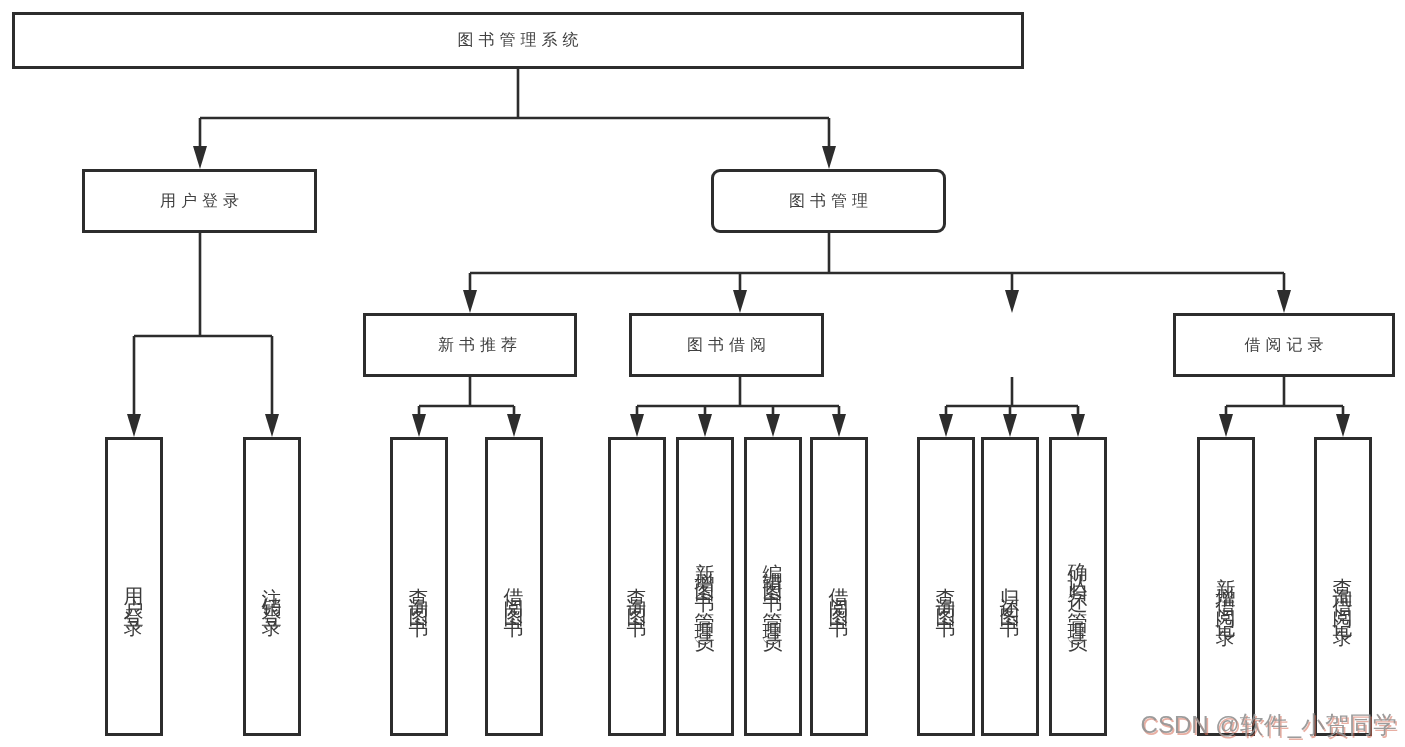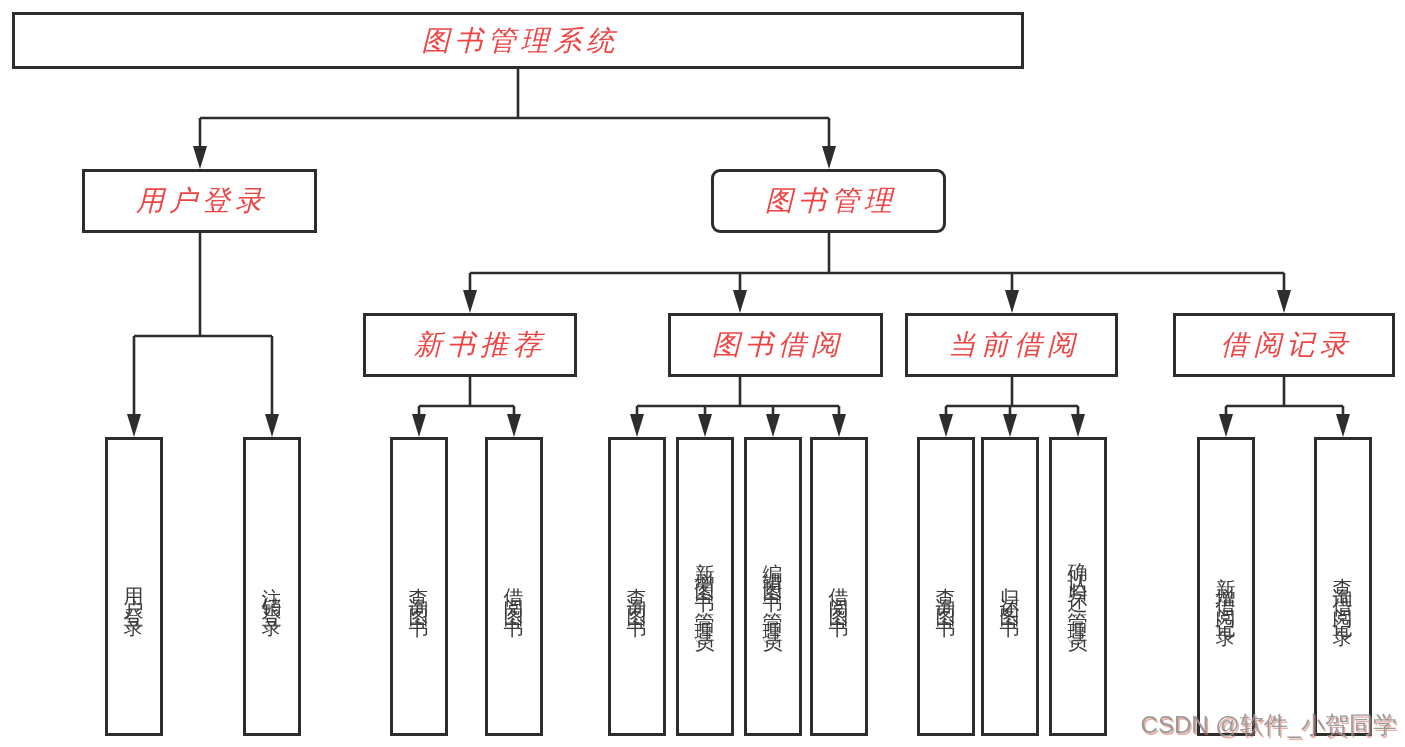--- a/index.html
+++ b/index.html
@@ -25,26 +25,25 @@
     position: absolute;
     box-sizing: border-box;
     background: #ffffff;
     border: 3px solid #2d2d2d;
     display: flex;
     align-items: center;
     justify-content: center;
     z-index: 2;
   }
   .h-label {
-    font-size: 28px;
+    font-size: 16px;
     letter-spacing: 5px;
     text-indent: 5px;
-    color: #ef4444;
+    color: #404040;
     white-space: nowrap;
-    font-style: italic;
   }
   .leaf span {
     writing-mode: vertical-rl;
     text-orientation: mixed;
     font-size: 20px;
     line-height: 1.1;
     letter-spacing: 10px;
     margin-bottom: -10px;
     color: #3b3b3b;
   }
@@ -118,25 +117,22 @@
   <div class="box" style="left:82px;top:169px;width:235px;height:64px;">
     <span class="h-label">用户登录</span>
   </div>
   <div class="box" style="left:711px;top:169px;width:235px;height:64px;border-radius:9px;">
     <span class="h-label">图书管理</span>
   </div>
 
   <div class="box" style="left:363px;top:313px;width:214px;height:64px;padding-left:15px;">
     <span class="h-label">新书推荐</span>
   </div>
-  <div class="box" style="left:668px;top:313px;width:215px;height:64px;">
+  <div class="box" style="left:629px;top:313px;width:195px;height:64px;">
     <span class="h-label">图书借阅</span>
-  </div>
-  <div class="box" style="left:905px;top:313px;width:213px;height:64px;">
-    <span class="h-label">当前借阅</span>
   </div>
   <div class="box" style="left:1173px;top:313px;width:222px;height:64px;">
     <span class="h-label">借阅记录</span>
   </div>
 
   <div class="box leaf" style="left:105px;top:437px;width:58px;height:299px;">
     <span>用户登录</span>
   </div>
   <div class="box leaf" style="left:243px;top:437px;width:58px;height:299px;">
     <span>注销登录</span>

